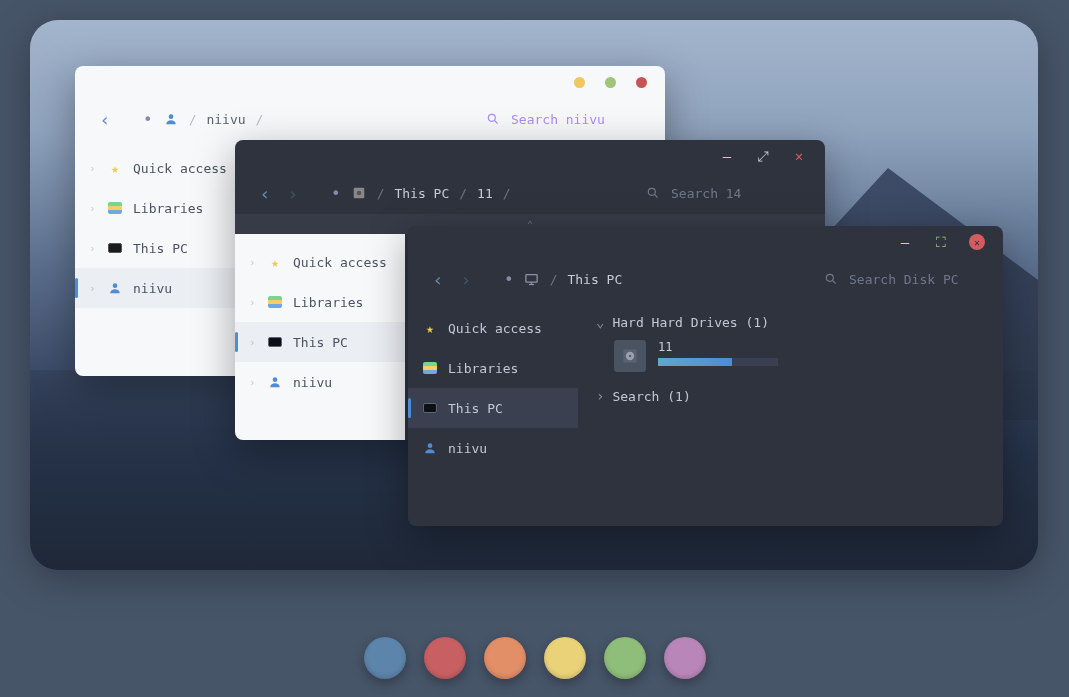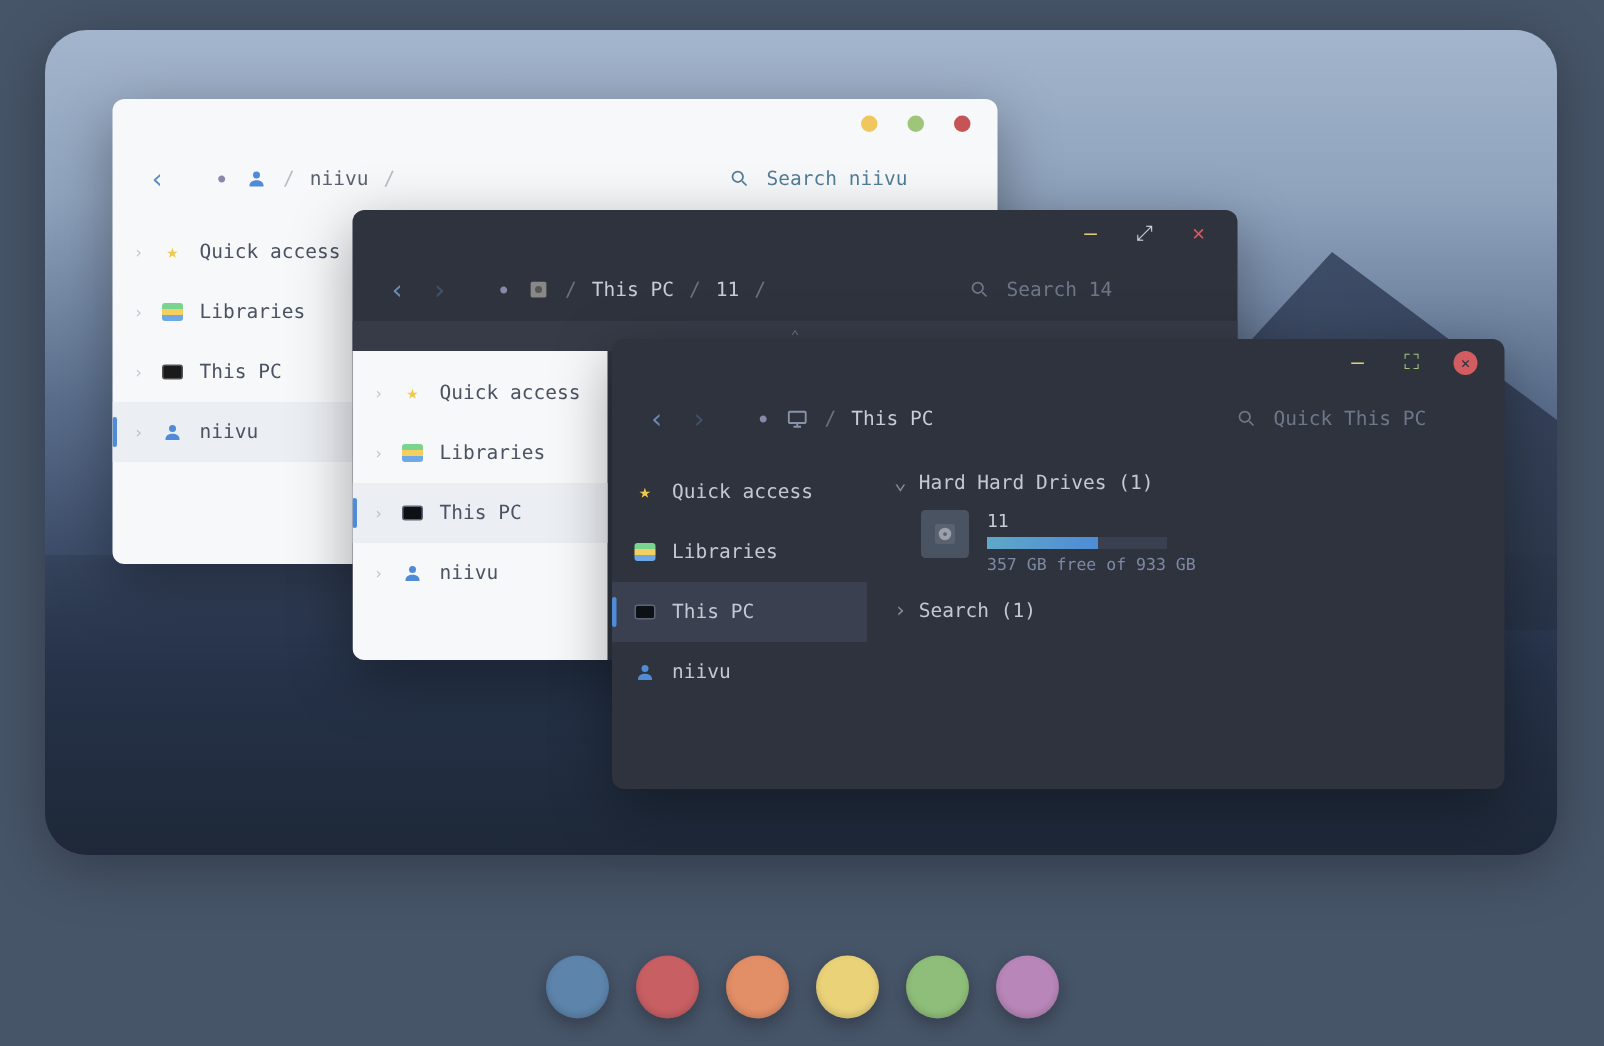--- a/index.html
+++ b/index.html
@@ -120,21 +120,21 @@
 .light .breadcrumb { color: #5a6270; }
 .bc-dot { color: #88a; font-size: 16px; }
 .searchbox {
   display: flex;
   align-items: center;
   gap: 10px;
   opacity: 0.7;
   min-width: 160px;
 }
 .dark .searchbox { color: #8a94a8; }
-.light .searchbox { color: #0c4a6e; }
+.light .searchbox { color: #8b5cf6; }
 
 .body-area {
   display: flex;
   flex: 1;
 }
 .sidebar {
   width: 170px;
   padding: 8px 0;
 }
 .sidebar-item {
@@ -416,21 +416,21 @@
       <span class="sep">/</span>
       <span>This PC</span>
     </div>
     <div class="searchbox">
       <span class="icon">
         <svg width="14" height="14" viewBox="0 0 24 24" fill="none" stroke="currentColor" stroke-width="2">
             <circle cx="10" cy="10" r="6"></circle>
             <line x1="20" y1="20" x2="15" y2="15"></line>
           </svg>
       </span>
-      <span>Quick This PC</span>
+      <span>Search Disk PC</span>
     </div>
   </div>
   <div class="body-area">
     <div class="sidebar">
       <div class="sidebar-item">
         <span class="icon ic-star">★</span>
         <span>Quick access</span>
       </div>
       <div class="sidebar-item">
         <span class="icon">
@@ -465,21 +465,20 @@
               <rect x="4" y="4" width="16" height="16" rx="2" fill="#5a616f"></rect>
               <circle cx="12" cy="12" r="5" fill="#9aa0ac"></circle>
               <circle cx="12" cy="12" r="1.5" fill="#5a616f"></circle>
             </svg>
         </div>
         <div class="drive-info">
           <div class="drive-name">11</div>
           <div class="drive-bar">
             <div class="drive-fill" style="width:62%"></div>
           </div>
-          <div class="drive-free">357 GB free of 933 GB</div>
         </div>
       </div>
       <div class="group-header">
         <span class="chev">›</span>
         <span><span>Search</span> (<span>1</span>)</span>
       </div>
     </div>
   </div>
 </div>
 

